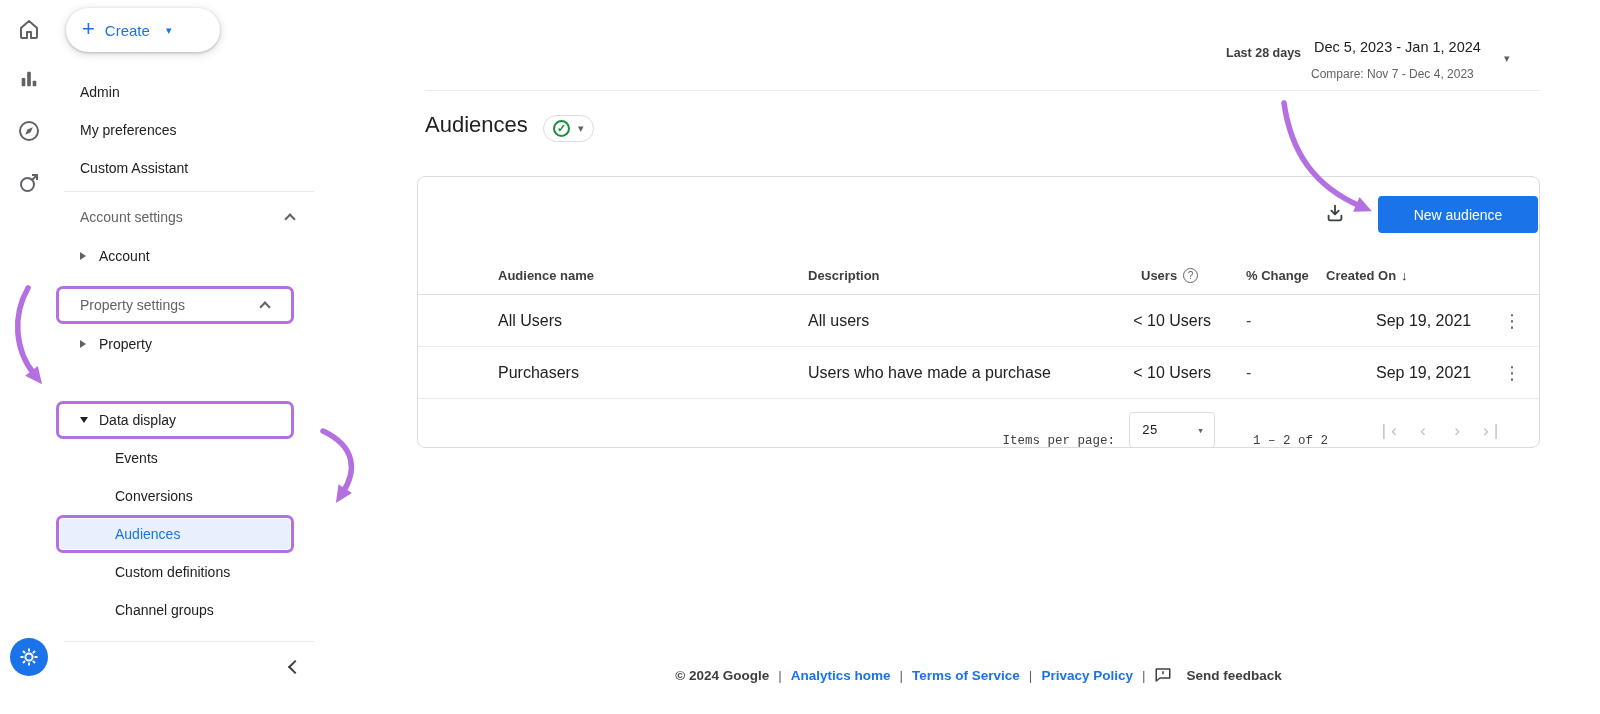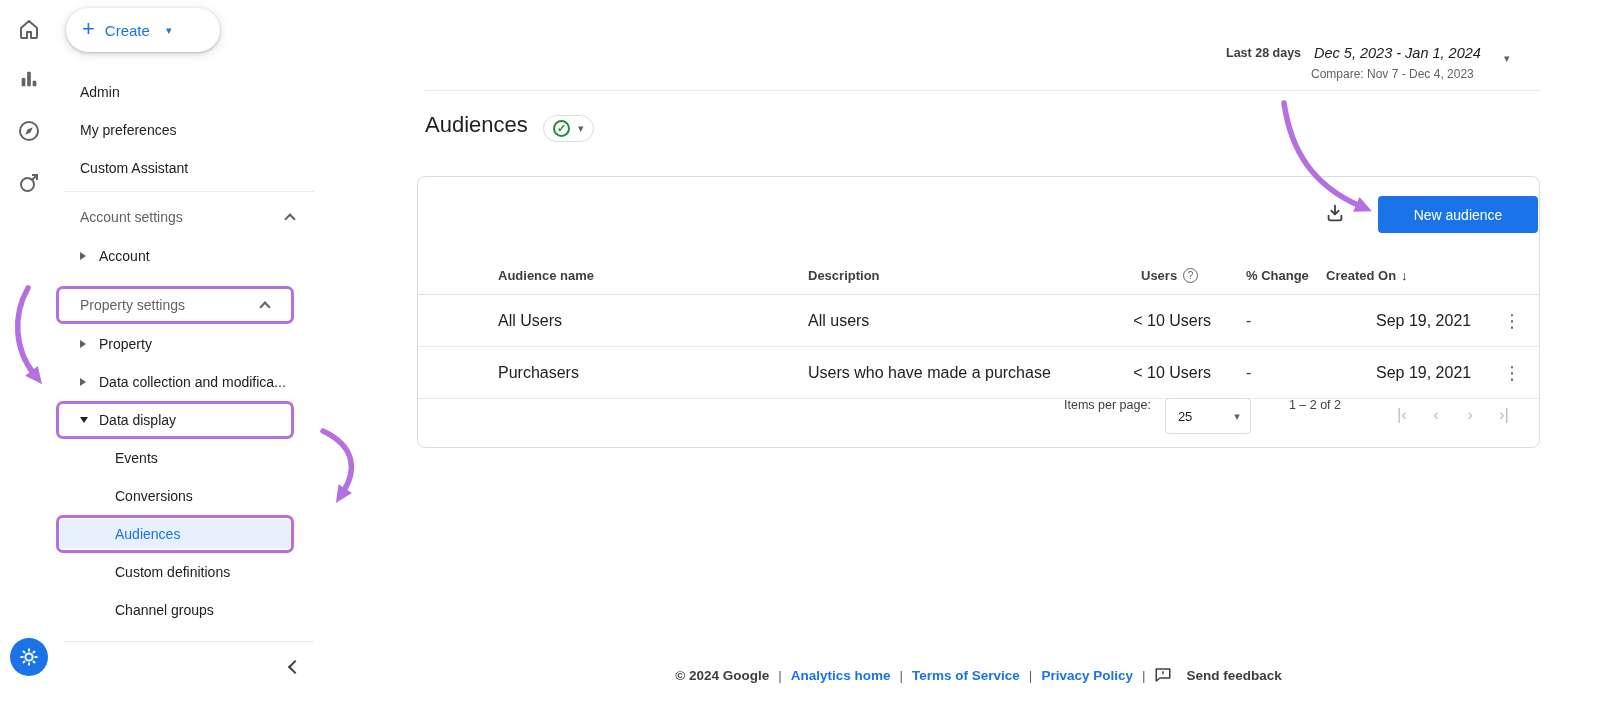--- a/index.html
+++ b/index.html
@@ -48,21 +48,21 @@
   .purple-box .chevron-up{margin-right:22px;}
   .active-bg{position:absolute;left:1px;right:1px;top:1px;bottom:1px;background:#e8f0fe;border-radius:4px;}
   .active-label{position:relative;color:var(--accent);font-weight:500;}
   .sb-divider{position:absolute;left:8px;width:250px;height:1px;background:var(--line);}
   .collapse-chevron{position:absolute;left:234px;top:662px;width:10px;height:10px;
     border-left:2px solid #3c4043;border-bottom:2px solid #3c4043;transform:rotate(45deg);cursor:pointer;}
 
   
   .date-picker{position:absolute;left:1210px;top:38px;width:312px;height:48px;cursor:pointer;}
   .date-preset{position:absolute;left:16px;top:8px;font-size:12.5px;font-weight:700;color:#3c4043;}
-  .date-range{position:absolute;left:104px;top:7px;font-size:14.5px;color:var(--txt);font-style:italic;}
+  .date-range{position:absolute;left:104px;top:1px;font-size:14.5px;color:var(--txt);}
   .date-compare{position:absolute;left:101px;top:29px;font-size:12px;color:var(--muted);}
   .date-caret{position:absolute;left:294px;top:14px;font-size:11px;color:var(--muted);}
   .top-divider{position:absolute;left:425px;top:90px;width:1115px;height:1px;background:var(--line);}
 
   
   .page-title{position:absolute;left:425px;top:112px;font-size:22px;font-weight:400;color:var(--txt);margin:0;}
   .title-chip{position:absolute;left:543px;top:115px;height:27px;border:1px solid var(--border);
     border-radius:14px;display:flex;align-items:center;padding:0 9px;gap:8px;background:#fff;cursor:pointer;}
   .check-circle{width:17px;height:17px;border:2px solid #1e8e3e;border-radius:50%;color:#1e8e3e;
     font-size:11px;display:flex;align-items:center;justify-content:center;font-weight:700;}
@@ -81,22 +81,22 @@
   .qmark{width:15px;height:15px;border:1.5px solid var(--muted);border-radius:50%;font-size:10px;
     display:inline-flex;align-items:center;justify-content:center;color:var(--muted);margin-left:6px;font-weight:400;}
   .sort-down{font-size:13px;margin-left:5px;color:var(--txt);}
   .trow{position:absolute;left:0;width:100%;height:52px;border-bottom:1px solid var(--line);cursor:pointer;}
   .cell{position:absolute;top:0;height:52px;display:flex;align-items:center;font-size:16px;color:var(--txt);}
   .c-name{left:80px;}.c-desc{left:390px;}
   .c-users{left:660px;width:133px;justify-content:flex-end;}
   .c-change{left:828px;color:#3c4043;}.c-created{left:958px;}
   .kebab{position:absolute;left:1080px;top:0;height:52px;width:28px;font-size:18px;color:var(--muted);
     display:flex;align-items:center;justify-content:center;}
-  .pagination{position:absolute;left:0;right:0;top:221px;height:50px;display:flex;align-items:flex-start;
-    justify-content:flex-end;padding-right:18px;font-size:12.5px;color:#3c4043;}
+  .pagination{position:absolute;left:0;right:13px;top:221px;height:50px;display:flex;align-items:flex-end;
+    justify-content:flex-end;padding-right:18px;font-size:12.5px;color:#3c4043;font-family:Liberation Mono, monospace;}
   .ipp-label{margin-right:14px;}
   .ipp-select{width:86px;height:36px;border:1px solid var(--border);border-radius:4px;display:flex;
     align-items:center;padding:0 10px 0 12px;cursor:pointer;font-size:13px;color:var(--txt);}
   .ipp-select .caret{margin-left:auto;}
   .page-range{margin:0 44px 0 38px;}
   .pg-btn{width:34px;height:34px;font-size:17px;color:#bdc1c6;display:flex;align-items:center;justify-content:center;}
 
   
   .footer{position:absolute;left:417px;top:660px;width:1123px;height:30px;display:flex;
     align-items:center;justify-content:center;gap:9px;font-size:13.5px;}
@@ -171,24 +171,20 @@
   <div class="nav-item section purple-box" style="top:286px">
     <span>Property settings</span>
     <span class="chevron-up"></span>
   </div>
 
   <div class="nav-item" style="top:325px">
     <span class="tri-right"></span>
     <span>Property</span>
   </div>
 
-  <div class="nav-item" style="top:363px">
-    <span class="tri-right"></span>
-    <span>Data collection and modifica...</span>
-  </div>
 
   <div class="nav-item purple-box" style="top:401px">
     <span class="tri-down"></span>
     <span>Data display</span>
   </div>
 
   <div class="nav-item sub" style="top:439px">Events</div>
   <div class="nav-item sub" style="top:477px">Conversions</div>
 
   <div class="nav-item purple-box" style="top:515px;padding-left:56px">

